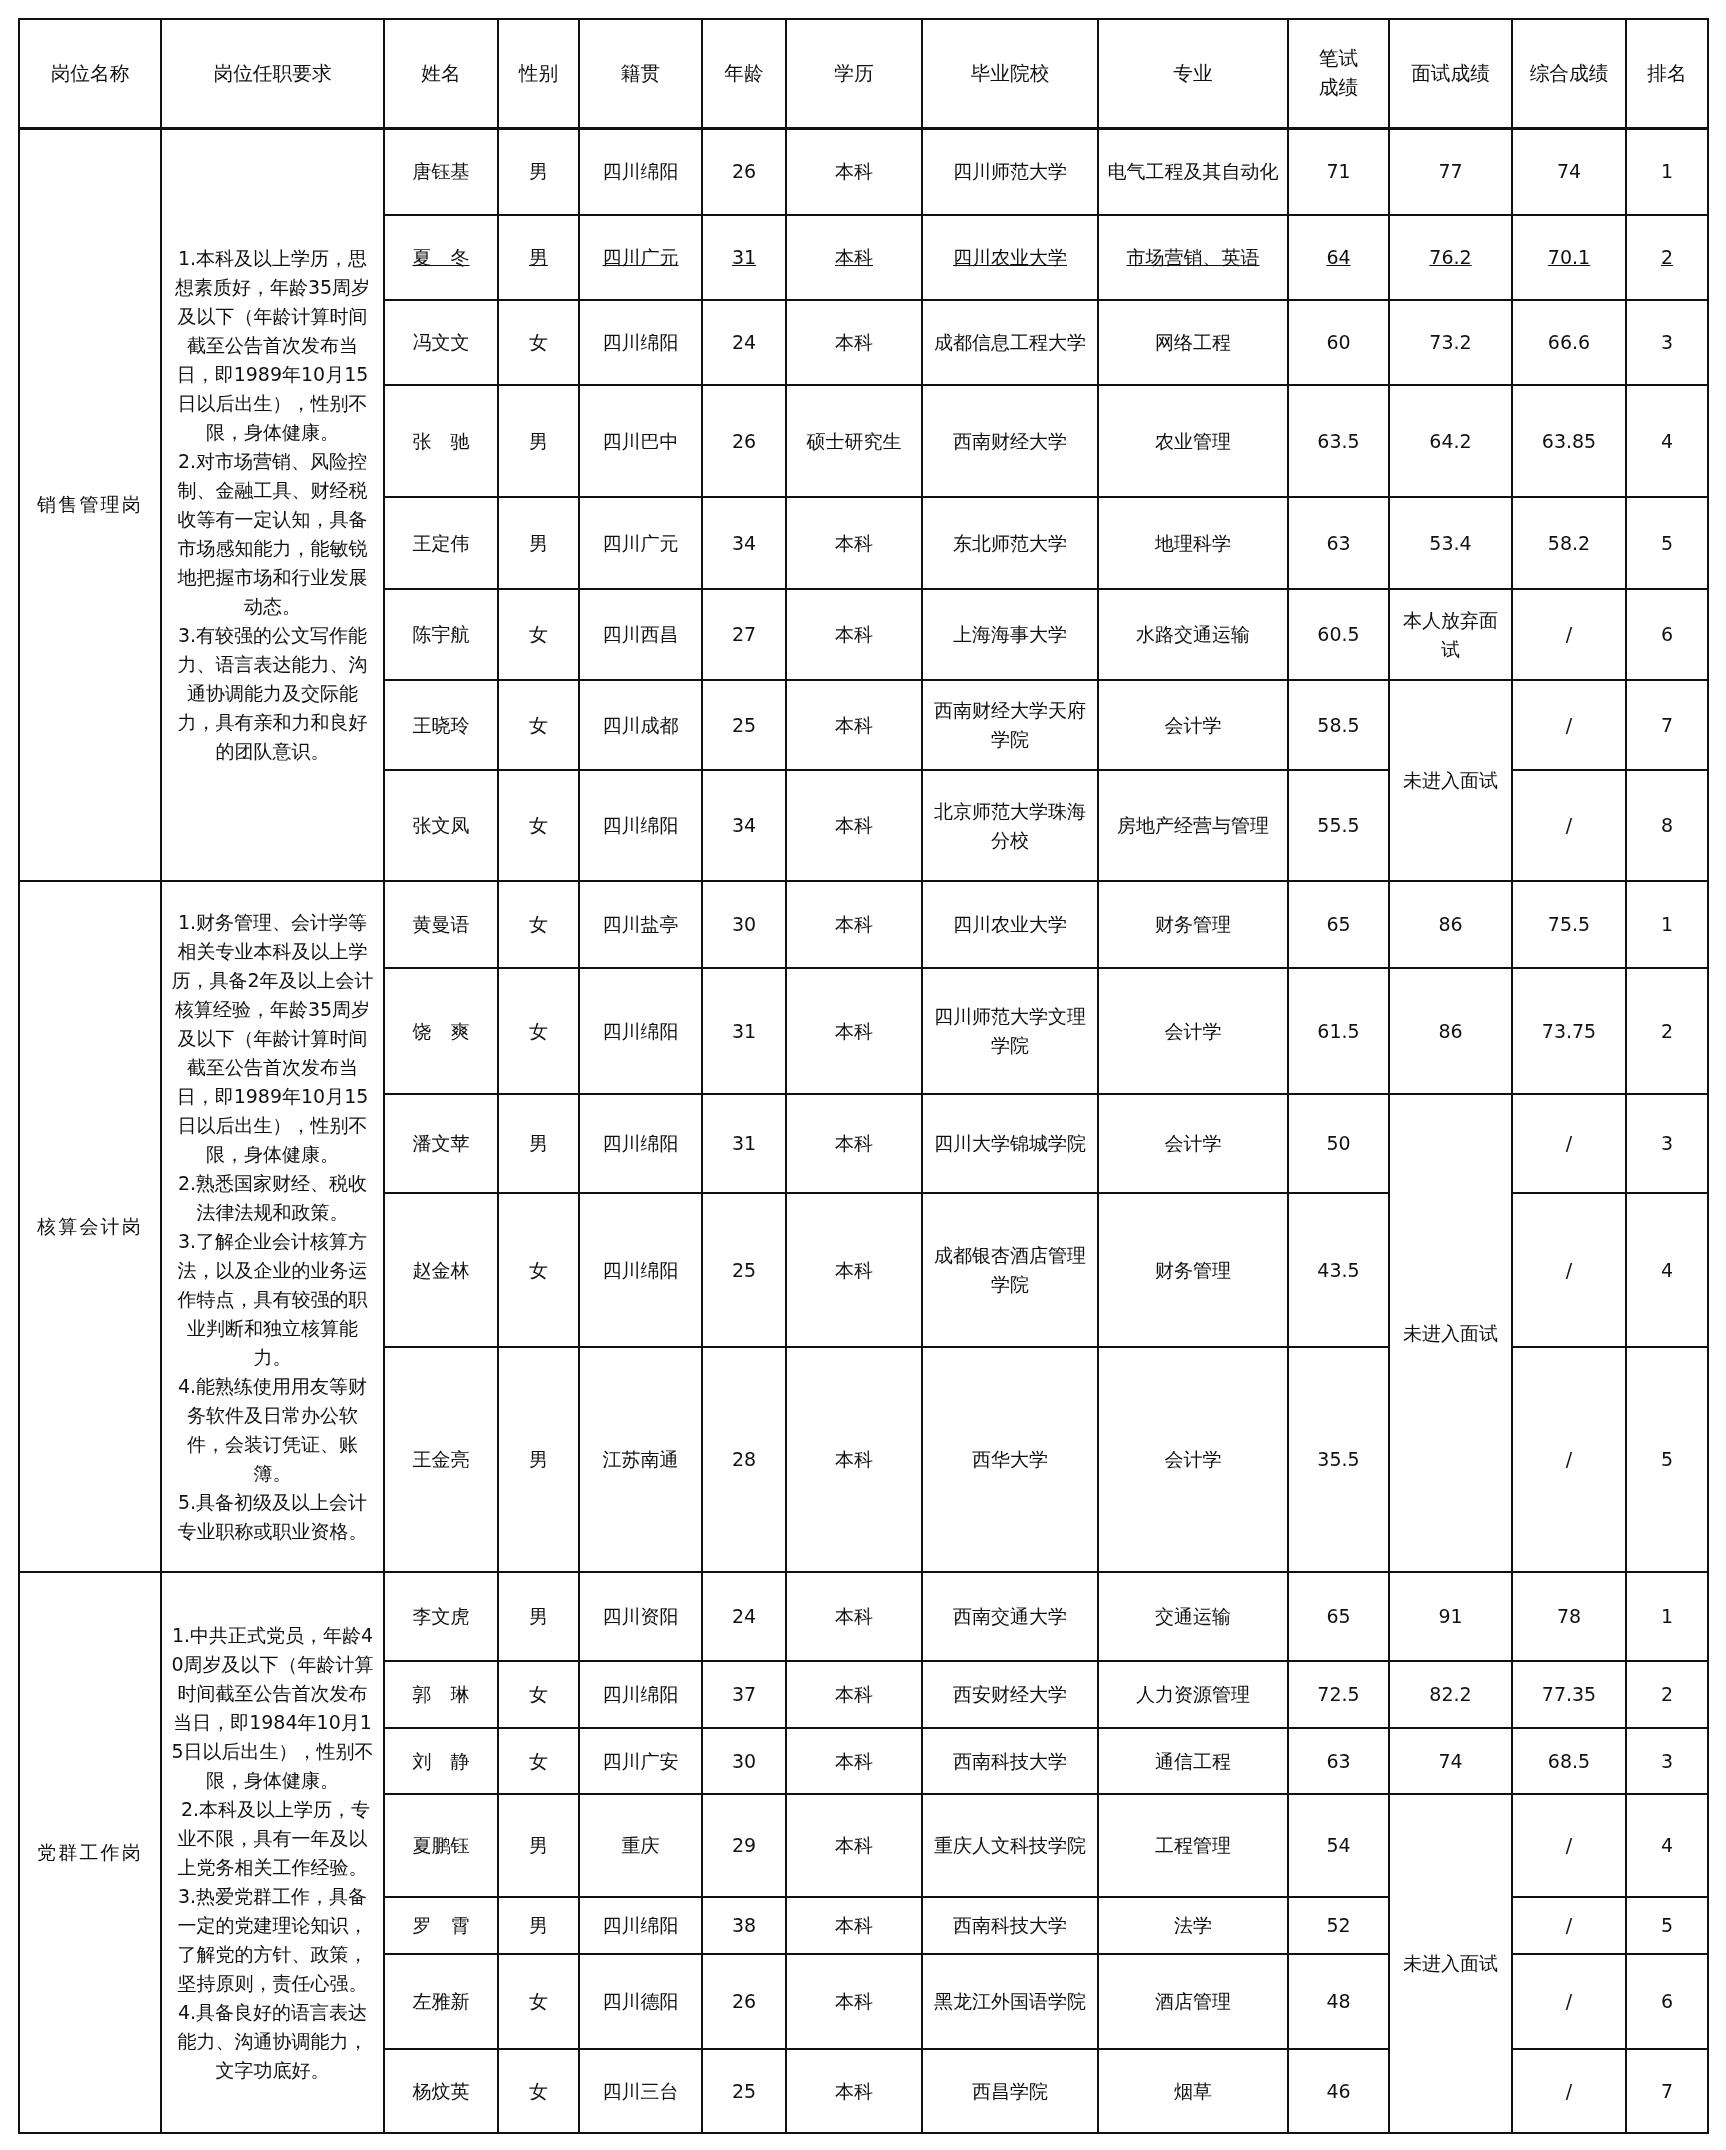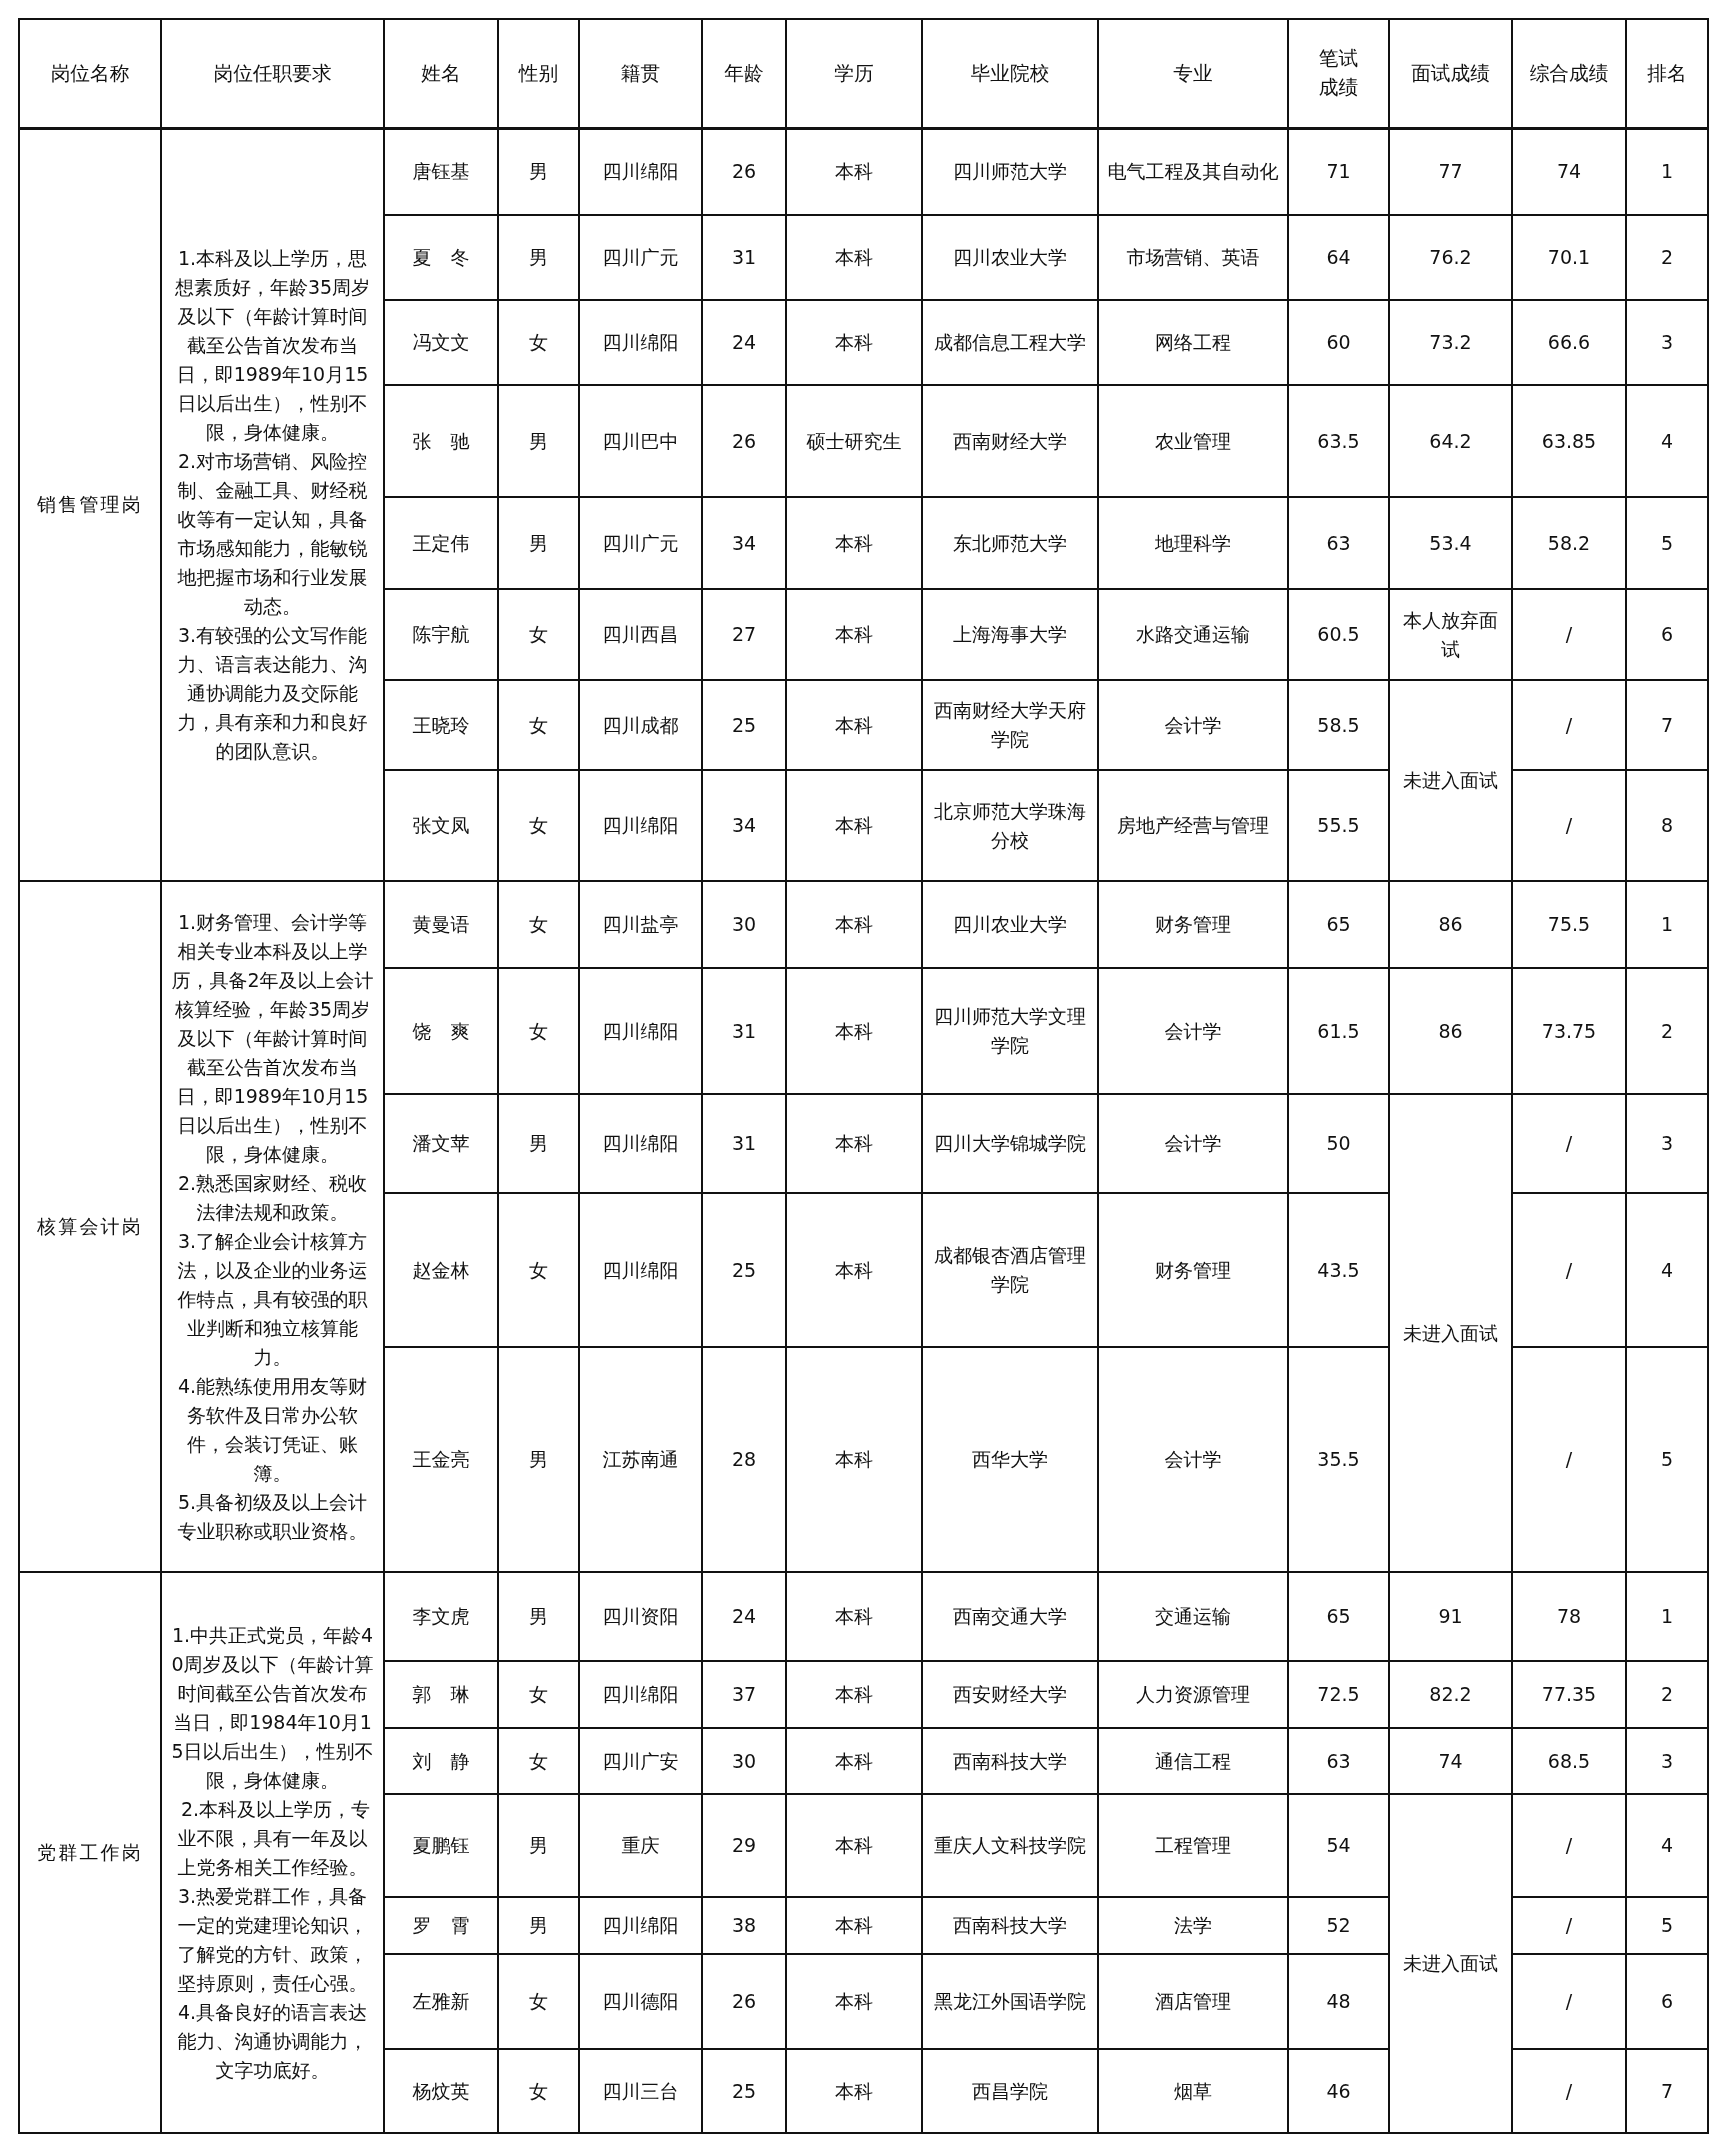--- a/index.html
+++ b/index.html
@@ -75,21 +75,21 @@
         <td>四川绵阳</td>
         <td>26</td>
         <td>本科</td>
         <td>四川师范大学</td>
         <td>电气工程及其自动化</td>
         <td>71</td>
         <td>77</td>
         <td>74</td>
         <td>1</td>
       </tr>
-      <tr style="height: 85px;">
+      <tr style="height: 85px; text-decoration: underline;">
         <td>夏　冬</td>
         <td>男</td>
         <td>四川广元</td>
         <td>31</td>
         <td>本科</td>
         <td>四川农业大学</td>
         <td>市场营销、英语</td>
         <td>64</td>
         <td>76.2</td>
         <td>70.1</td>

